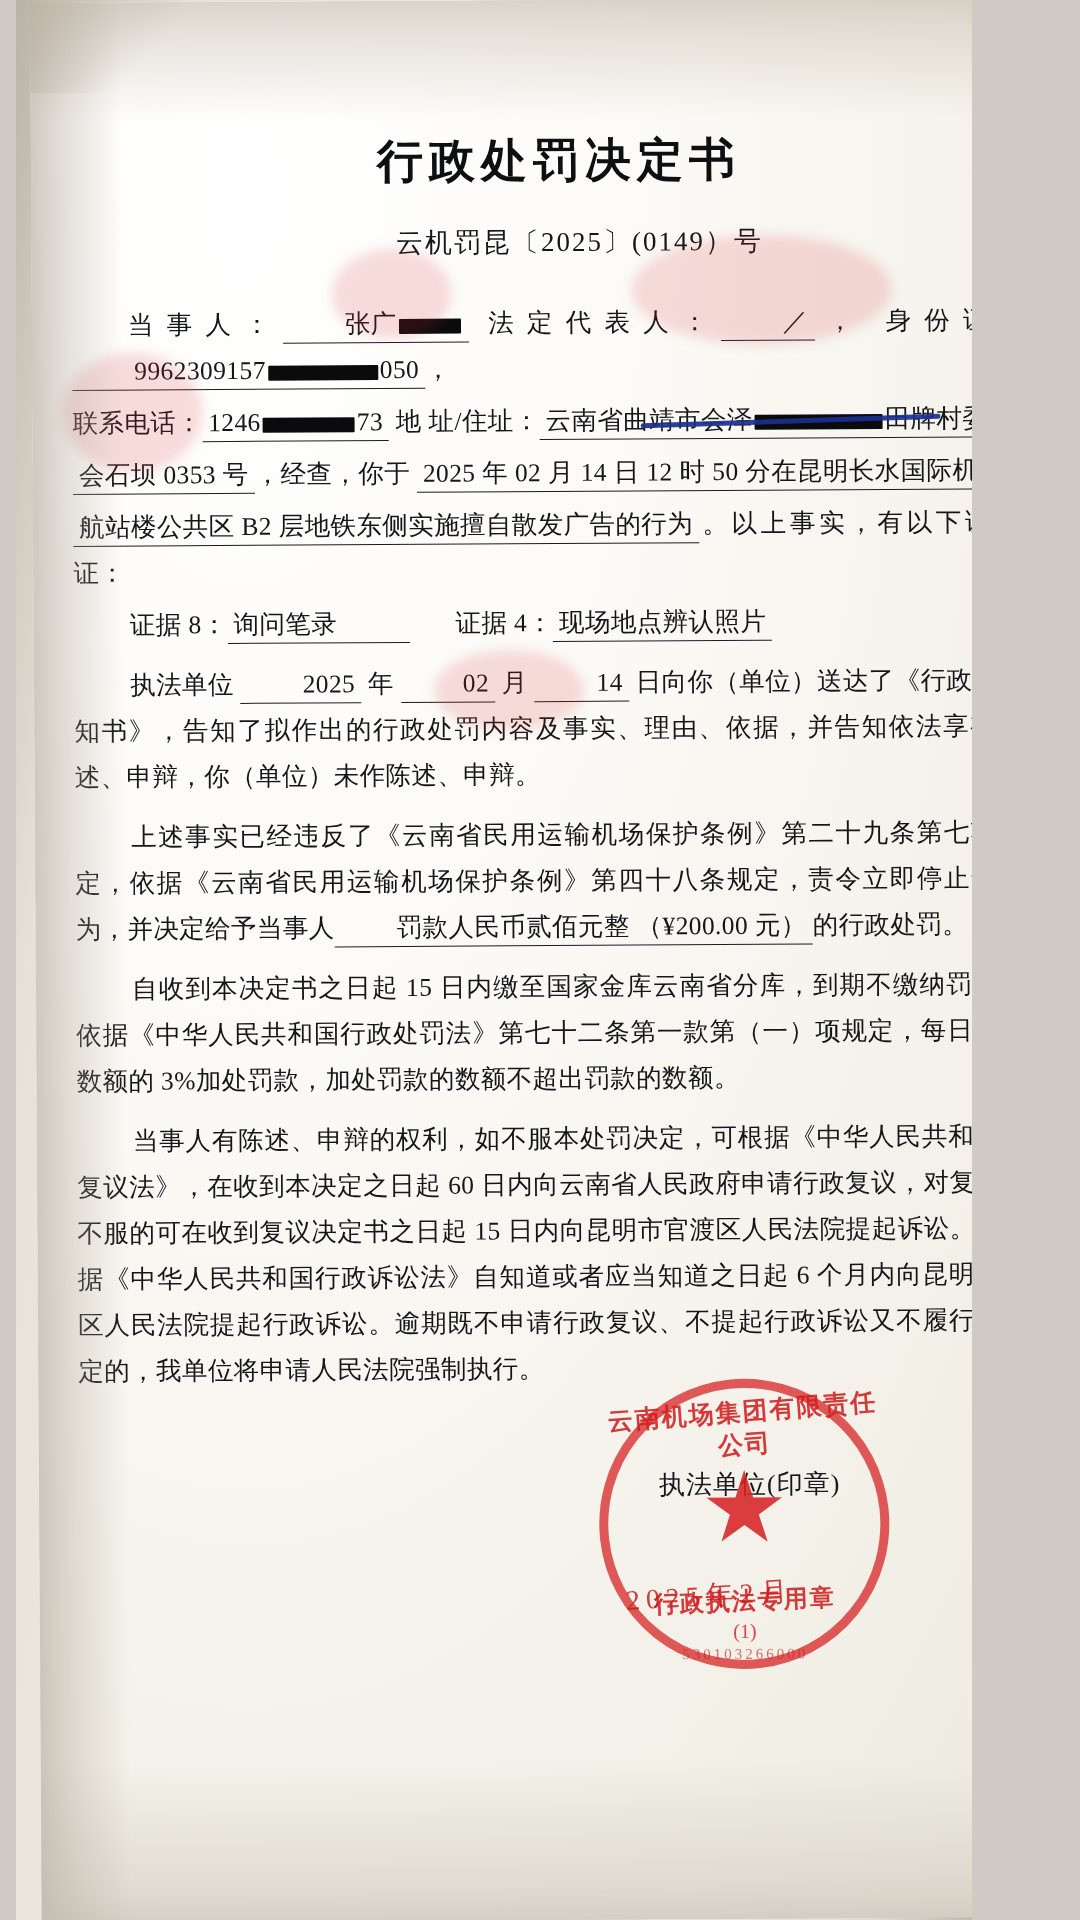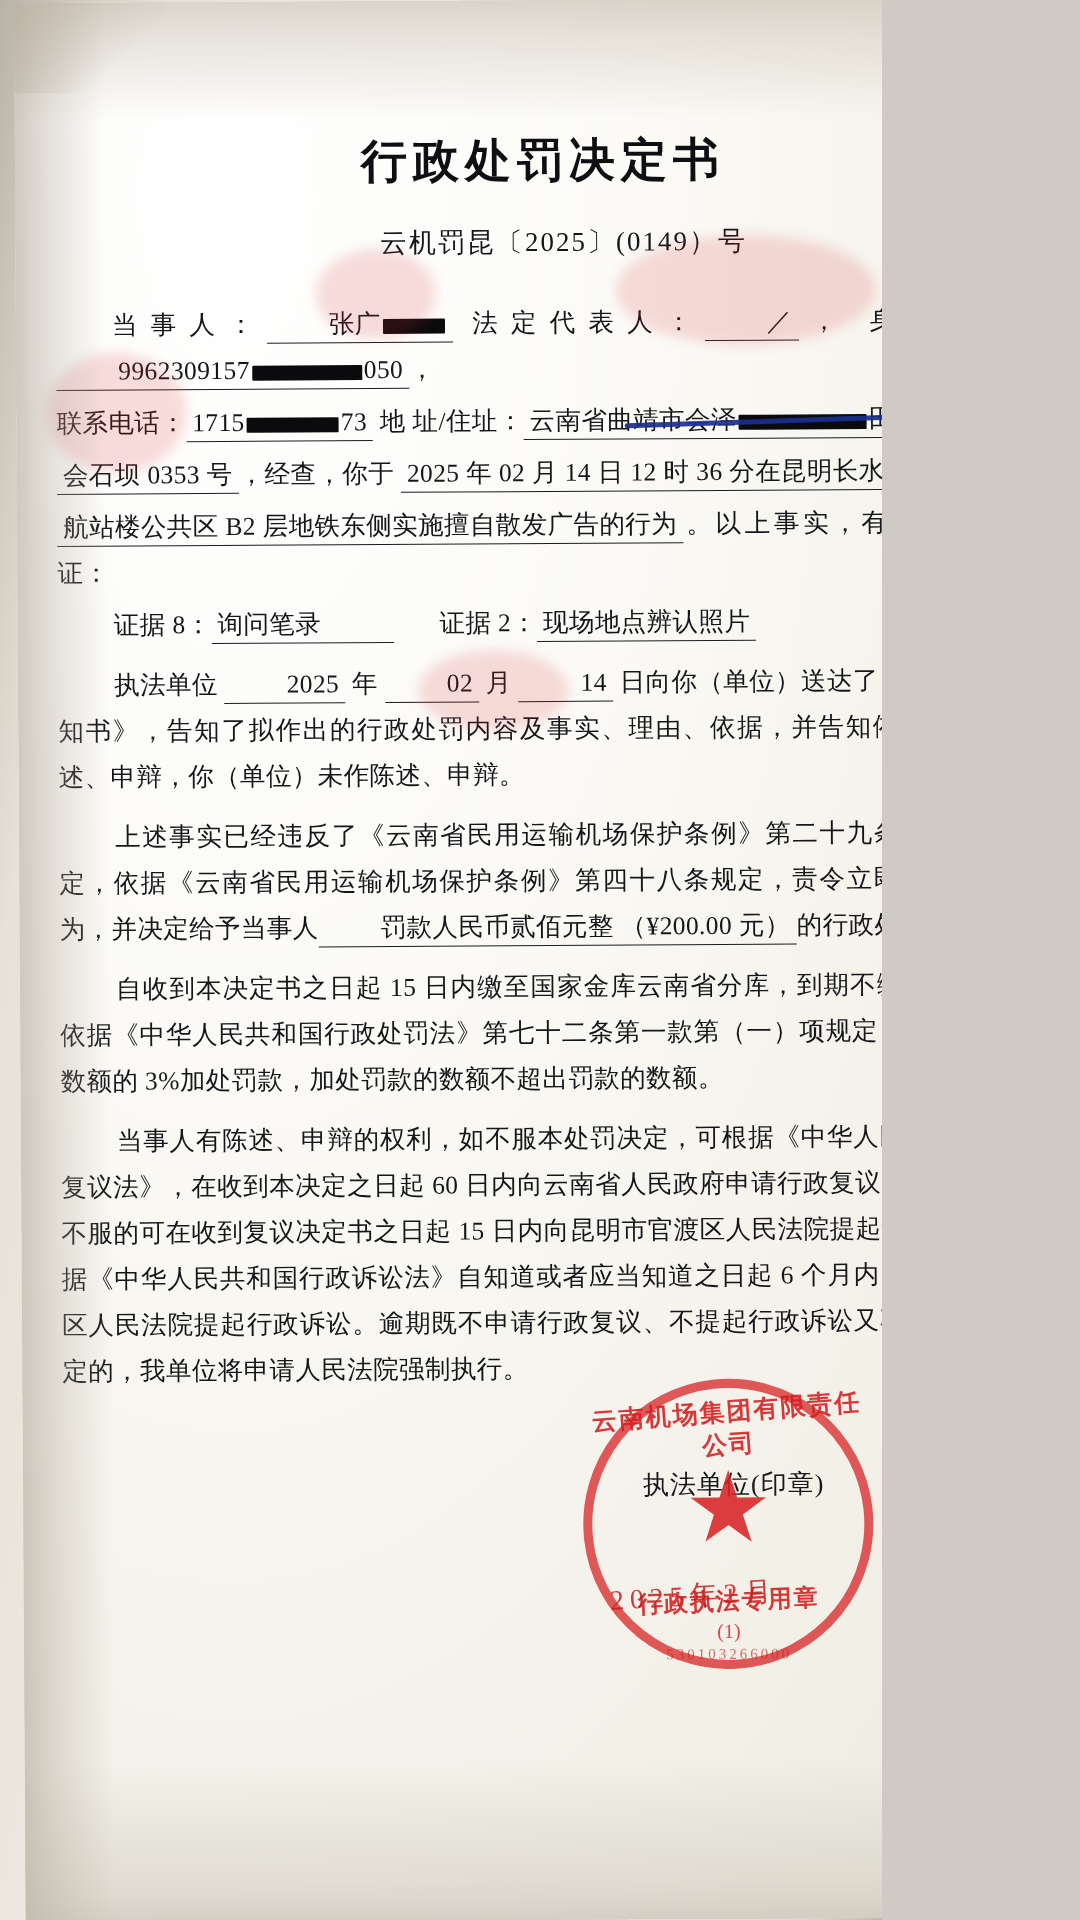--- a/index.html
+++ b/index.html
@@ -10,24 +10,25 @@
   body {
     width: 1080px;
     height: 1920px;
     overflow: hidden;
     font-family: "Liberation Serif", "DejaVu Serif", serif;
   }
 
   
   .photo {
     position: relative;
-    width: 882px;
+    width: 956px;
     height: 1920px;
     background: linear-gradient(100deg, #b9b2a6 0%, #cfc9bd 6%, #e7e2d8 14%, #efece4 40%, #efece4 70%, #e3ded4 92%, #bfb9ad 100%);
     overflow: hidden;
+    margin-left: 16px;
   }
   .paper {
     position: absolute;
     left: 14px;
     top: 0px;
     width: 1056px;
     height: 1920px;
     background:
       radial-gradient(ellipse at 20% 10%, #ffffff 0%, #fbfaf6 35%, #f4f2ea 65%, #eceadf 100%);
     transform: rotate(-0.35deg);
@@ -231,36 +232,36 @@
 
       <div class="body">
 
         <div class="p indent" style="position:relative;">
           <span>当事人：</span><span class="u u-wide"><span>张广</span><span class="redact" style="width:62px;"></span></span>
           <span>法定代表人：</span><span class="u" style="min-width:56px;text-align:center;">／</span>，
           <span>身份证码:</span><span class="u"><span>9962309157</span><span class="redact" style="width:110px;"></span><span>050</span></span>，
         </div>
 
         <div class="p" style="position:relative;">
-          <span>联系电话：</span><span class="u"><span>1715</span><span class="redact" style="width:92px;"></span><span>73</span></span>
+          <span>联系电话：</span><span class="u"><span>1246</span><span class="redact" style="width:92px;"></span><span>73</span></span>
           <span>地 址/住址：</span><span class="u"><span>云南省曲靖市会泽</span><span class="redact" style="width:128px;"></span><span>田牌村委</span></span>
           <span class="strike-blue" style="left:568px; top:22px; width:300px; transform:rotate(-1.5deg);"></span>
         </div>
 
         <div class="p">
           <span class="u">会石坝 0353 号</span><span>，经查，你于</span>
-          <span class="u"><span>2025</span> 年 <span>02</span> 月 <span>14</span> 日 <span>12</span> 时 <span>36</span> <span>分在昆明长水国际机场</span></span>
+          <span class="u"><span>2025</span> 年 <span>02</span> 月 <span>14</span> 日 <span>12</span> 时 <span>50</span> <span>分在昆明长水国际机场</span></span>
         </div>
 
         <div class="p">
           <span class="u">航站楼公共区 B2 层地铁东侧实施擅自散发广告的行为</span><span>。以上事实，有以下证据为证：</span>
         </div>
 
         <div class="p evidence-line">
-          <span>证据 8：</span><span class="u" style="min-width:170px;">询问笔录</span><span class="ev-gap"></span><span>证据 2：</span><span class="u" style="min-width:200px;">现场地点辨认照片</span>
+          <span>证据 8：</span><span class="u" style="min-width:170px;">询问笔录</span><span class="ev-gap"></span><span>证据 4：</span><span class="u" style="min-width:200px;">现场地点辨认照片</span>
         </div>
 
         <div class="p indent" style="margin-top:14px;">
           <span>执法单位 </span><span class="u">2025</span><span> 年 </span><span class="u">02</span><span> 月 </span><span class="u">14</span><span> 日向你（单位）送达了《行政处罚告知书》，告知了拟作出的行政处罚内容及事实、理由、依据，并告知依法享有的陈述、申辩，你（单位）未作陈述、申辩。</span>
         </div>
 
         <div class="p indent" style="margin-top:14px;">
           <span>上述事实已经违反了《云南省民用运输机场保护条例》第二十九条第七项之规定，依据《云南省民用运输机场保护条例》第四十八条规定，责令立即停止违法行为，并决定给予当事人</span><span class="u">罚款人民币贰佰元整 （¥200.00 元）</span><span>的行政处罚。</span>
         </div>
 

